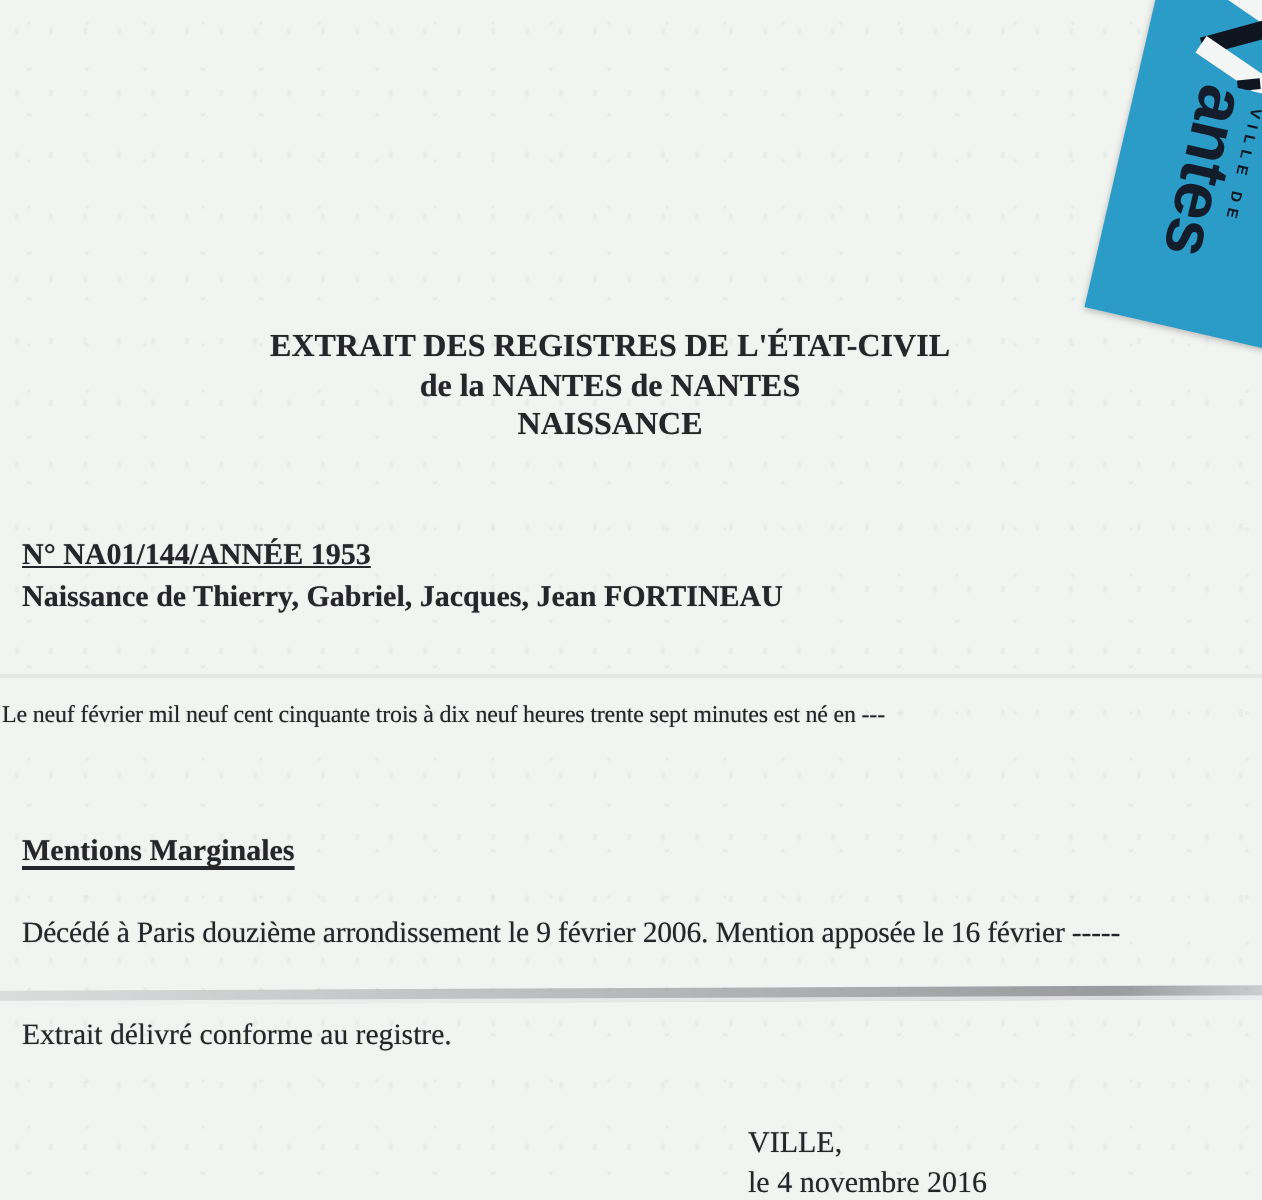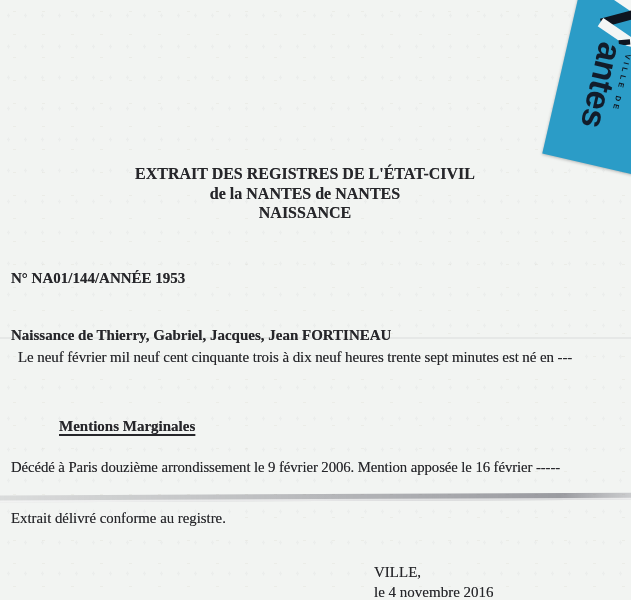--- a/index.html
+++ b/index.html
@@ -17,26 +17,26 @@
     color:#26262a;
   }
   
   .txt{position:absolute;white-space:nowrap;text-shadow:0 0 0.5px rgba(45,45,50,0.55);}
   .title-block{
     top:144px;left:0;width:610px;
     text-align:center;font-weight:bold;font-size:16px;line-height:19.5px;
     white-space:normal;
     margin-top:20px;
   }
-  .ref-line{top:270px;left:11px;font-weight:bold;font-size:15px;}
-  .subject-line{top:291px;left:11px;font-weight:bold;font-size:15px;margin-top:36px;}
-  .body-par{top:346px;left:18px;font-size:15px;line-height:22px;letter-spacing:-0.1px;}
+  .ref-line{top:270px;left:11px;font-weight:bold;font-size:15px;text-decoration:underline;}
+  .subject-line{top:291px;left:11px;font-weight:bold;font-size:15px;}
+  .body-par{top:346px;left:1px;font-size:12px;line-height:22px;letter-spacing:-0.1px;}
   .mentions-head{
     top:418px;left:11px;font-weight:bold;font-size:15px;
-    text-decoration:underline;text-underline-offset:3px;text-decoration-thickness:1.5px;margin-left:48px;
+    text-decoration:underline;text-underline-offset:3px;text-decoration-thickness:1.5px;
   }
   .mentions-par{top:456px;left:11px;font-size:14.8px;line-height:22px;letter-spacing:-0.1px;}
   .closing-line{top:510px;left:11px;font-size:14.8px;}
   .place-date{top:563px;left:374px;font-size:15px;line-height:19.5px;}
   .b{font-weight:bold;}
   
   .crease-main{
     position:absolute;top:494px;left:-4px;width:640px;height:5px;
     background:linear-gradient(to right,
       rgba(150,150,155,0.25), rgba(120,120,128,0.45) 45%,

